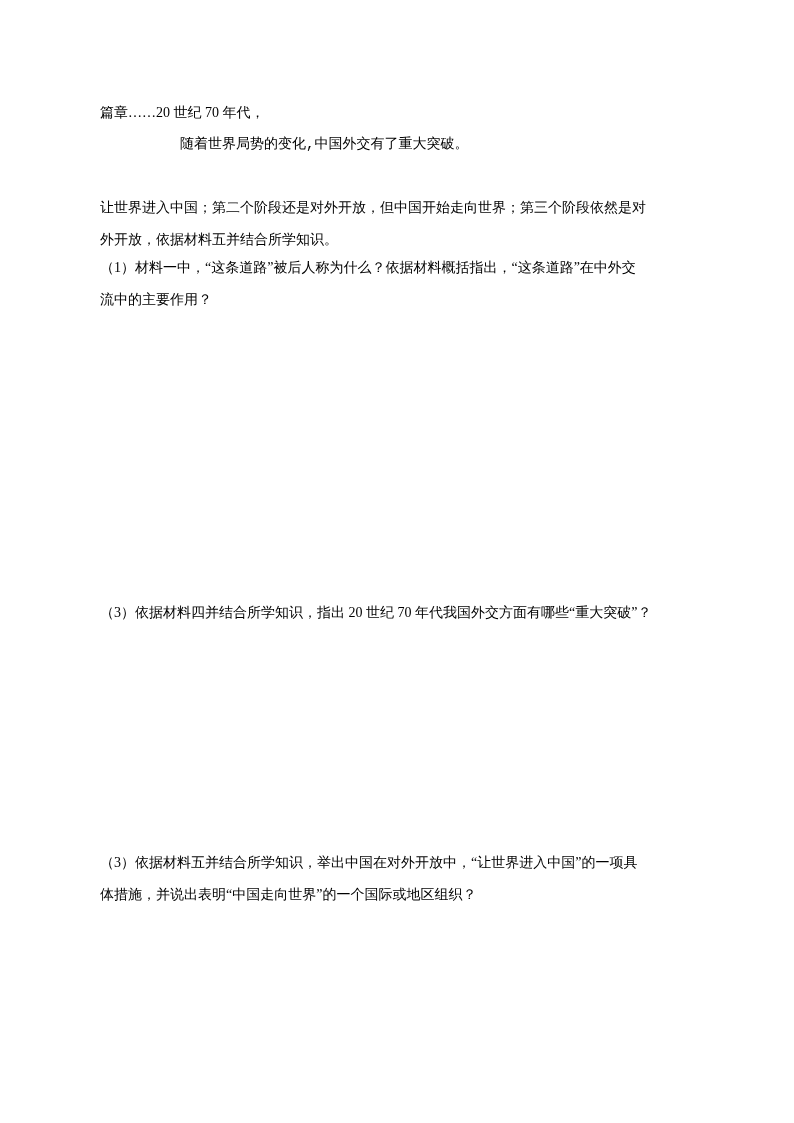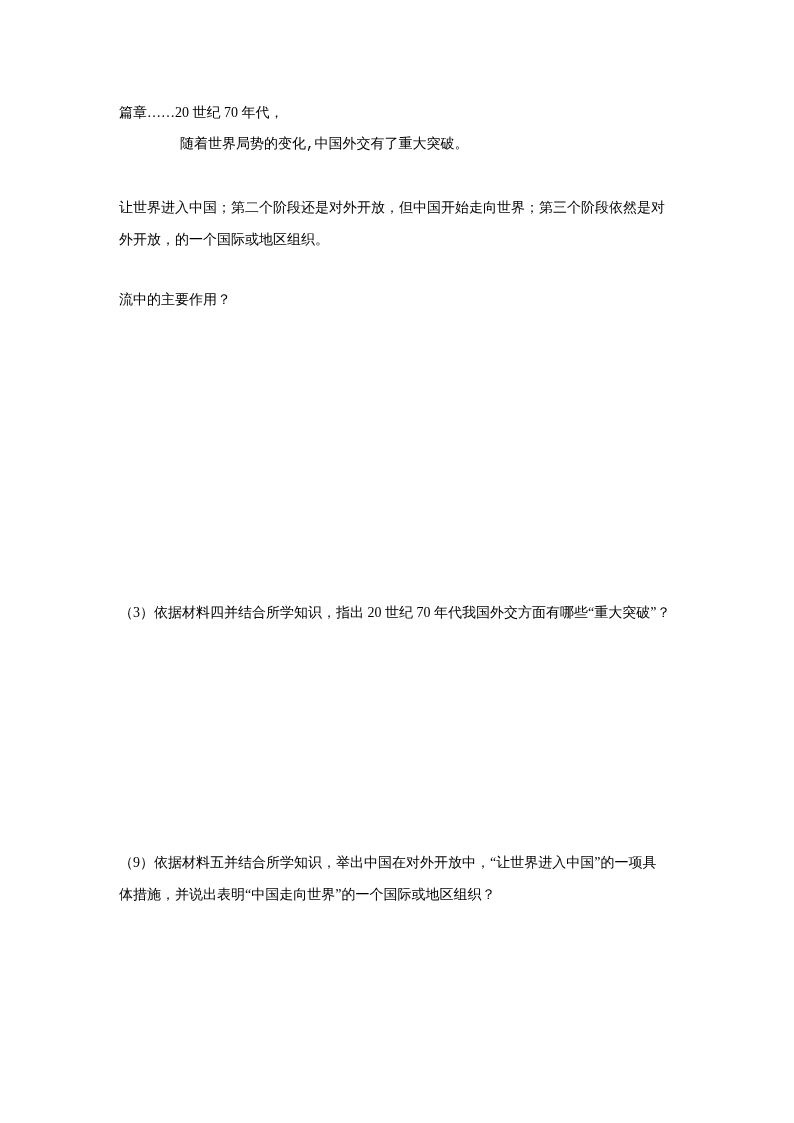--- a/index.html
+++ b/index.html
@@ -10,21 +10,21 @@
     font-family: "Liberation Serif", "DejaVu Serif", serif;
   }
   .page {
     position: relative;
     width: 794px; height: 1123px;
     background: #ffffff;
     overflow: hidden;
   }
   .line {
     position: absolute;
-    left: 119px;
+    left: 100px;
     font-size: 14px;
     line-height: 17px;
     white-space: pre;
     color: #000000;
   }
   
   .l-intro1  { top: 104px; }
   .l-intro2  { top: 136px; left: 180px; font-family: Liberation Mono, monospace; }  
   .l-m5-1    { top: 167px; }
   .l-m5-2    { top: 199px; }
@@ -39,23 +39,24 @@
 </style>
 </head>
 <body>
 
 <div class="page">
 
   <div class="line l-intro1">篇章……20 世纪 70 年代，</div>
   <div class="line l-intro2">随着世界局势的变化,中国外交有了重大突破。</div>
 
   <div class="line l-m5-2">让世界进入中国；第二个阶段还是对外开放，但中国开始走向世界；第三个阶段依然是对</div>
-  <div class="line l-m5-3">外开放，的一个国际或地区组织。</div>
+  <div class="line l-m5-3">外开放，依据材料五并结合所学知识。</div>
 
+  <div class="line l-q1-1">（1）材料一中，“这条道路”被后人称为什么？依据材料概括指出，“这条道路”在中外交</div>
   <div class="line l-q1-2">流中的主要作用？</div>
 
 
   <div class="line l-q3-1">（3）依据材料四并结合所学知识，指出 20 世纪 70 年代我国外交方面有哪些“重大突破”？</div>
 
-  <div class="line l-q4-1">（9）依据材料五并结合所学知识，举出中国在对外开放中，“让世界进入中国”的一项具</div>
+  <div class="line l-q4-1">（3）依据材料五并结合所学知识，举出中国在对外开放中，“让世界进入中国”的一项具</div>
   <div class="line l-q4-2">体措施，并说出表明“中国走向世界”的一个国际或地区组织？</div>
 
 </div>
 
 </body></html>

